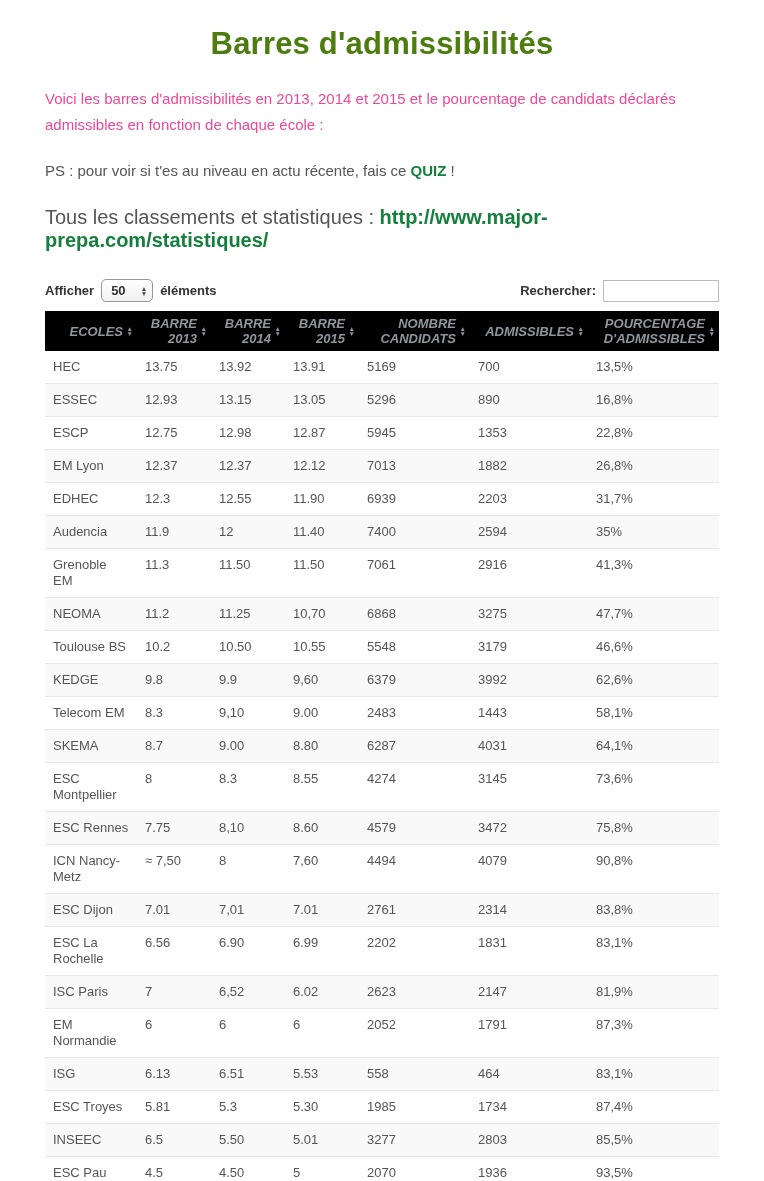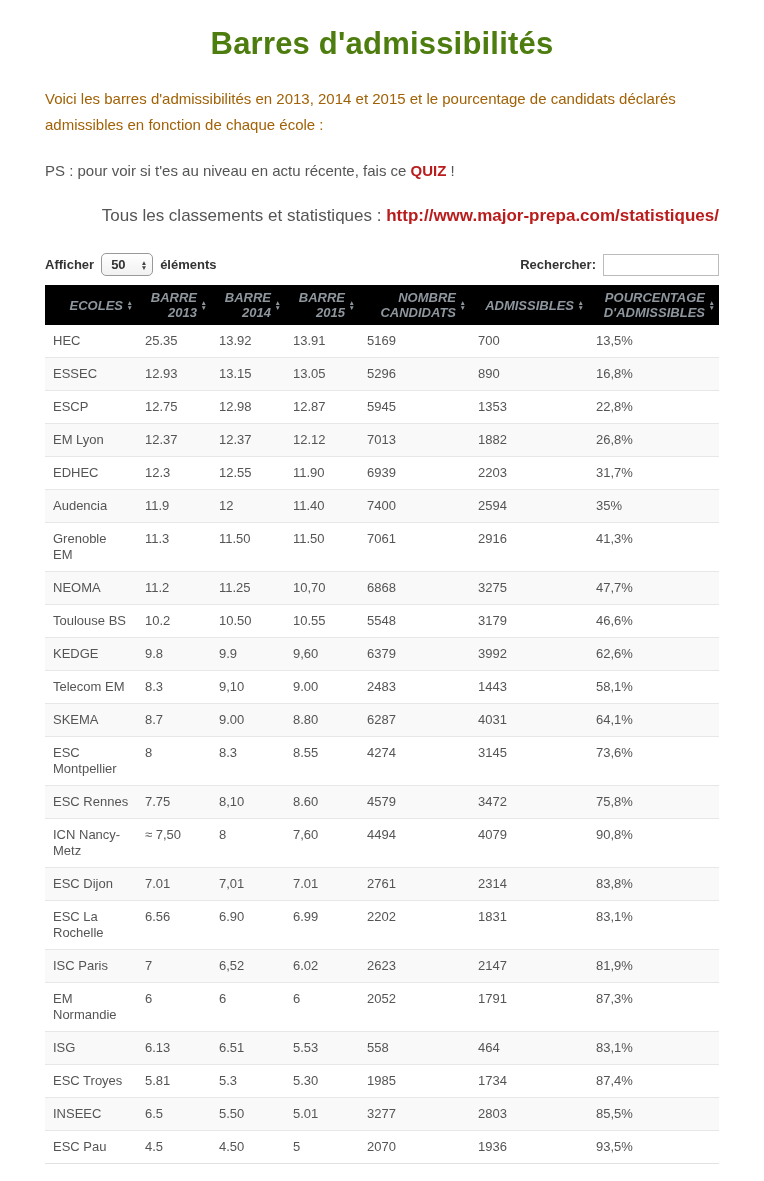--- a/index.html
+++ b/index.html
@@ -16,40 +16,39 @@
     text-align: center;
     font-size: 31px;
     font-weight: 800;
     color: #4d7c0f;
     letter-spacing: 0.2px;
   }
 
   .intro {
     margin: 24px 0 0 0;
     font-size: 15px;
-    color: #a16207;
+    color: #ec4899;
     line-height: 26px;
   }
   .ps-line {
     margin: 22px 0 0 0;
     font-size: 15px;
     color: #555555;
     line-height: 22px;
   }
   .inline-link {
-    color: #b91c1c;
+    color: #15803d;
     font-weight: bold;
     text-decoration: none;
     cursor: pointer;
   }
   .stats-line {
     margin: 24px 0 0 0;
-    font-size: 17px;
+    font-size: 20px;
     color: #555555;
-    text-align: right;
   }
 
   .controls {
     margin-top: 27px;
     display: flex;
     justify-content: space-between;
     align-items: center;
   }
   .ctrl-left, .ctrl-right {
     display: flex;
@@ -212,21 +211,21 @@
             </span></th>
           <th><span>POURCENTAGE D'ADMISSIBLES</span><span class="sort-icon">
               <span>▲</span>
               <span>▼</span>
             </span></th>
         </tr>
     </thead>
     <tbody>
         <tr>
           <td>HEC</td>
-          <td>25.35</td>
+          <td>13.75</td>
           <td>13.92</td>
           <td>13.91</td>
           <td>5169</td>
           <td>700</td>
           <td>13,5%</td>
         </tr>
         <tr>
           <td>ESSEC</td>
           <td>12.93</td>
           <td>13.15</td>

